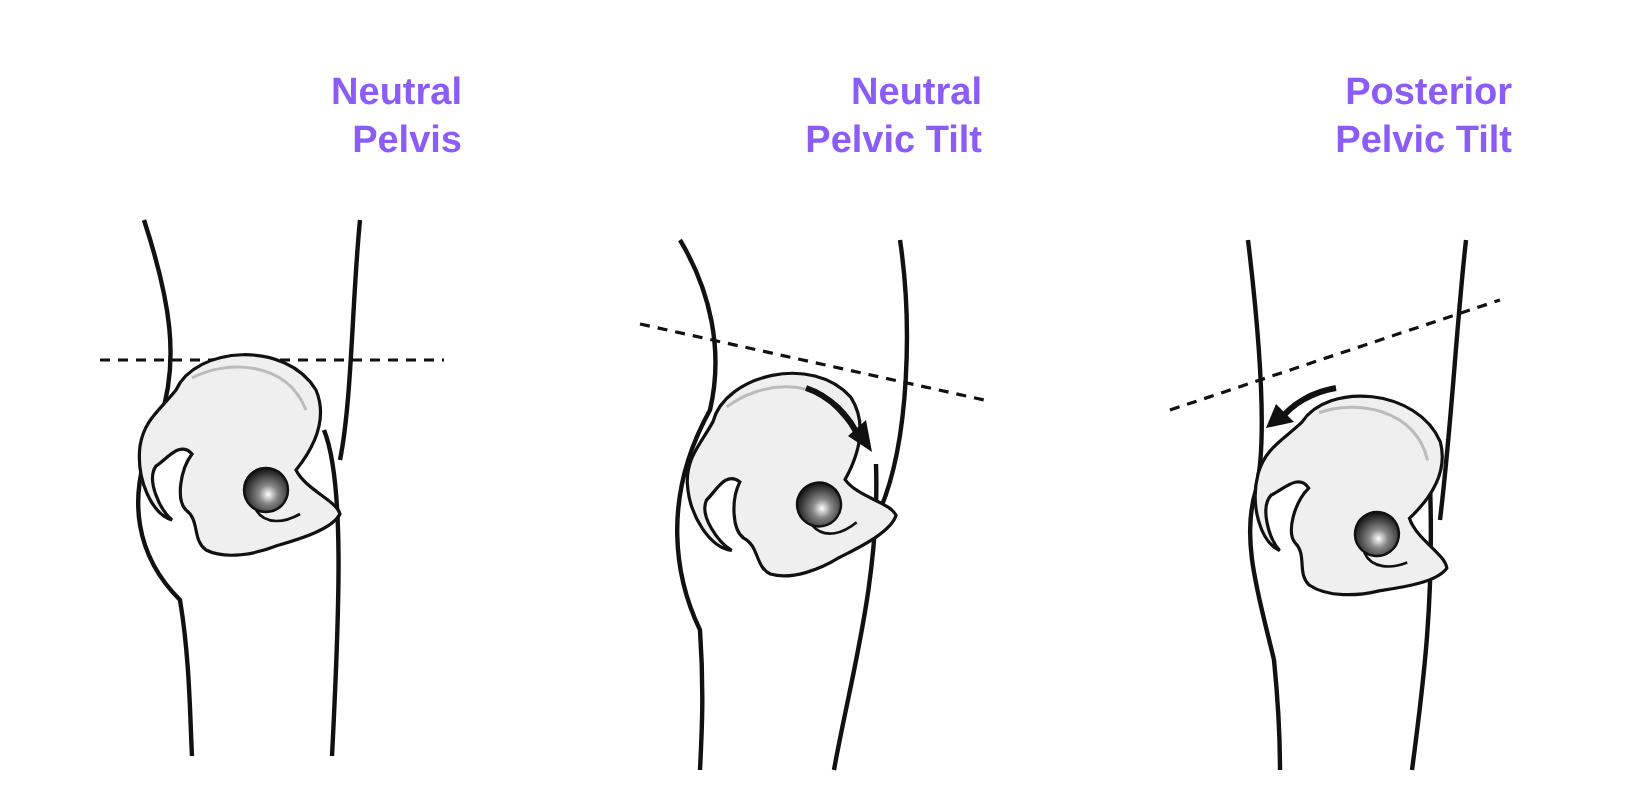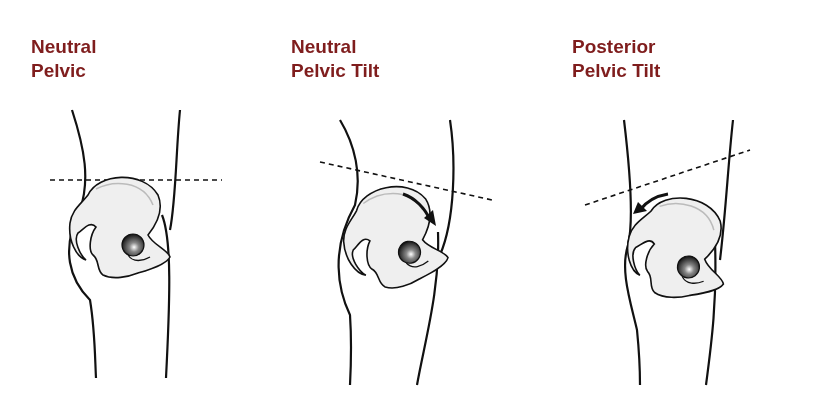--- a/index.html
+++ b/index.html
@@ -1,31 +1,31 @@
 <!DOCTYPE html>
 <html><head>
 <meta charset="utf-8">
 <style>
   html, body { margin:0; padding:0; background:#ffffff; }
   body { width:825px; height:404px; position:relative; overflow:hidden; font-family:"Liberation Sans", sans-serif; }
-  .title { position:absolute; text-align:left; font-weight:bold; font-size:19px; line-height:24px; color:#7f1d1d; width:200px; }
+  .title { position:absolute; text-align:right; font-weight:bold; font-size:19px; line-height:24px; color:#8b5cf6; width:200px; }
   svg.fig { position:absolute; left:0; top:0; }
 </style>
 </head>
 <body>
 
 <div class="title" style="left:31px;top:35px;">
   <div>Neutral</div>
-  <div>Pelvic</div>
+  <div>Pelvis</div>
 </div>
 <div class="title" style="left:291px;top:35px;">
   <div>Neutral</div>
   <div>Pelvic Tilt</div>
 </div>
-<div class="title" style="left:572px;top:35px;">
+<div class="title" style="left:556px;top:35px;">
   <div>Posterior</div>
   <div>Pelvic Tilt</div>
 </div>
 
 <svg class="fig" width="825" height="404" viewBox="0 0 825 404">
   <defs>
     <radialGradient id="sock" cx="0.55" cy="0.6" r="0.6">
       <stop offset="0" stop-color="#ffffff"></stop>
       <stop offset="0.35" stop-color="#888"></stop>
       <stop offset="1" stop-color="#111"></stop>

